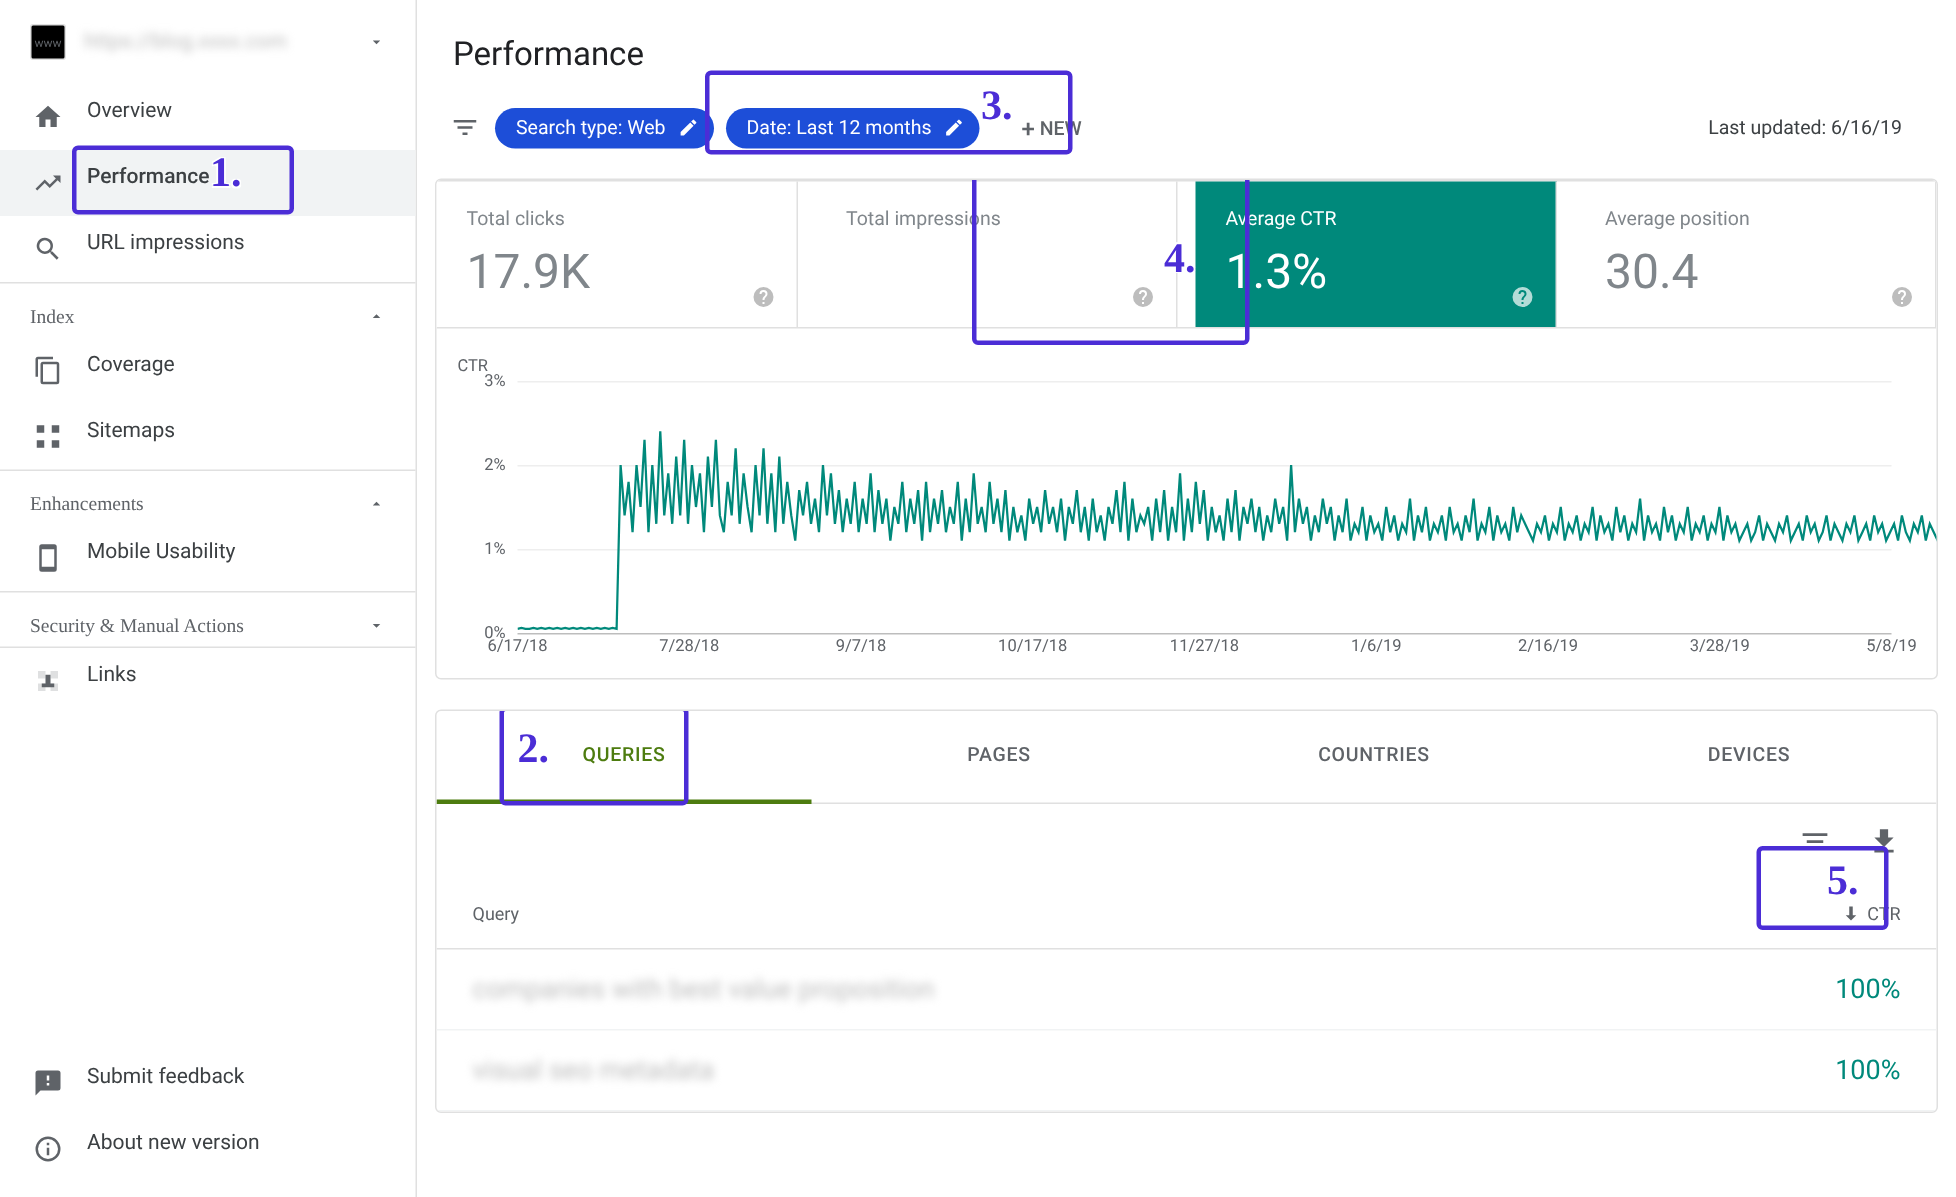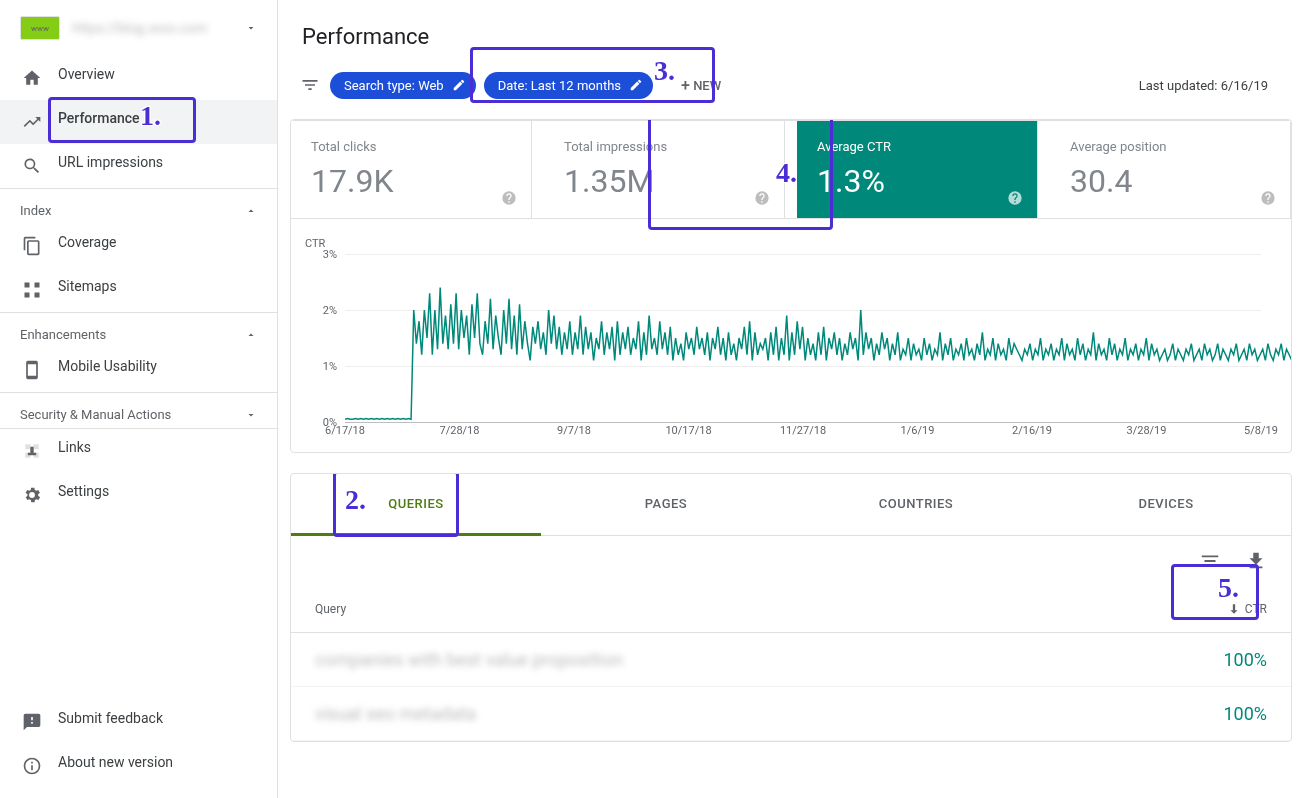--- a/index.html
+++ b/index.html
@@ -1,27 +1,27 @@
 <!DOCTYPE html>
 <html><head>
 <meta charset="utf-8">
 <style>
 * { box-sizing: border-box; margin: 0; padding: 0; }
 body { font-family: Roboto, Arial, sans-serif; font-size: 14px; color: #3c4043; background: #fff; width: 1304px; height: 798px; overflow: hidden; }
 .app { display: flex; height: 100%; }
 .sidebar { width: 278px; border-right: 1px solid #e0e0e0; display: flex; flex-direction: column; background: #fff; }
 .site-picker { display: flex; align-items: center; padding: 16px 20px; cursor: pointer; }
-.site-picker .logo { width: 40px; height: 24px; background: #84cc16; border: 1px solid #e0e0e0; display: flex; align-items: center; justify-content: center; font-size: 8px; color: #5f6368; border-radius: 2px; }
+.site-picker .logo { width: 24px; height: 24px; background: #000000; border: 1px solid #e0e0e0; display: flex; align-items: center; justify-content: center; font-size: 8px; color: #5f6368; border-radius: 2px; }
 .site-picker .site-text { margin-left: 12px; color: #bdbdbd; font-size: 14px; filter: blur(3px); }
 .site-picker .chev { margin-left: auto; color: #5f6368; }
 .nav-item { display: flex; padding: 10px 20px; cursor: pointer; color: #3c4043; font-size: 14px; }
 .nav-item.active { background: #f1f3f4; font-weight: 500; }
 .nav-item .nav-icon { width: 24px; height: 24px; color: #5f6368; display: flex; align-items: center; justify-content: center; }
 .nav-item .nav-label { margin-left: 14px; }
-.nav-section { padding: 14px 20px 6px; color: #5f6368; font-size: 13px; display: flex; align-items: center; cursor: pointer; border-top: 1px solid #e0e0e0; }
+.nav-section { padding: 14px 20px 6px; color: #5f6368; font-size: 13px; display: flex; align-items: center; cursor: pointer; border-top: 1px solid #e0e0e0; font-family: Liberation Serif, serif; }
 .nav-section .chev { margin-left: auto; }
 .sidebar-bottom { margin-top: auto; padding-bottom: 10px; }
 .main { flex: 1; overflow: auto; background: #fff; }
 .page-header { padding: 24px 24px 16px; font-size: 22px; color: #202124; }
 .filter-bar { display: flex; align-items: center; padding: 0 12px 14px; }
 .filter-icon { width: 40px; height: 40px; display: flex; align-items: center; justify-content: center; color: #5f6368; cursor: pointer; }
 .chip { display: inline-flex; align-items: center; background: #1d4ed8; color: #fff; border-radius: 20px; padding: 6px 10px 6px 14px; font-size: 13px; margin-right: 8px; cursor: pointer; }
 .chip .edit-ic { margin-left: 8px; }
 .new-btn { color: #5f6368; font-size: 13px; font-weight: 500; margin-left: 10px; padding: 6px 10px; cursor: pointer; }
 .last-updated { margin-left: auto; color: #3c4043; font-size: 13px; padding-right: 24px; text-align: right; }
@@ -163,28 +163,20 @@
     <div style="border-top:1px solid #e0e0e0;"></div>
     <div class="nav-item">
       <span class="nav-icon">
         <svg width="20" height="20" viewBox="0 0 24 24">
             <path fill="currentColor" d="M4 4h6v6H4zM14 4h6v6h-6zM4 14h6v6H4zM14 14h6v6h-6z" opacity="0.2"></path>
             <path fill="currentColor" d="M7 17v-3h3V7h4v7h3v3H7z"></path>
           </svg>
       </span>
       <span class="nav-label">Links</span>
     </div>
-    <div class="nav-item">
-      <span class="nav-icon">
-        <svg width="20" height="20" viewBox="0 0 24 24">
-            <path fill="currentColor" d="M19.4 13a7.8 7.8 0 000-2l2.1-1.6-2-3.5-2.5 1a7.6 7.6 0 00-1.7-1l-.4-2.6h-4l-.4 2.6a7.6 7.6 0 00-1.7 1l-2.5-1-2 3.5L6.6 11a7.8 7.8 0 000 2l-2.1 1.6 2 3.5 2.5-1a7.6 7.6 0 001.7 1l.4 2.6h4l.4-2.6a7.6 7.6 0 001.7-1l2.5 1 2-3.5L19.4 13zM12 15.5A3.5 3.5 0 1115.5 12 3.5 3.5 0 0112 15.5z"></path>
-          </svg>
-      </span>
-      <span class="nav-label">Settings</span>
-    </div>
 
     <div class="sidebar-bottom">
       <div class="nav-item">
         <span class="nav-icon">
           <svg width="20" height="20" viewBox="0 0 24 24">
               <path fill="currentColor" d="M20 2H4a2 2 0 00-2 2v18l4-4h14a2 2 0 002-2V4a2 2 0 00-2-2zm-7 12h-2v-2h2v2zm0-4h-2V6h2v4z"></path>
             </svg>
         </span>
         <span class="nav-label">Submit feedback</span>
       </div>
@@ -239,21 +231,20 @@
           <div class="lbl">Total clicks</div>
           <div class="val">17.9K</div>
           <div class="help">
                 <svg width="16" height="16" viewBox="0 0 24 24">
                   <path fill="currentColor" d="M12 2a10 10 0 100 20 10 10 0 000-20zm1 17h-2v-2h2v2zm2.07-7.75l-.9.92A3.4 3.4 0 0013 15h-2v-.5a4 4 0 011.17-2.83l1.24-1.26a2 2 0 10-3.41-1.41H8a4 4 0 118 0 3.2 3.2 0 01-.93 2.25z"></path>
                 </svg>
               </div>
         </div>
         <div class="card">
           <div class="lbl">Total impressions</div>
-          <div class="val">1.35M</div>
           <div class="help">
                 <svg width="16" height="16" viewBox="0 0 24 24">
                   <path fill="currentColor" d="M12 2a10 10 0 100 20 10 10 0 000-20zm1 17h-2v-2h2v2zm2.07-7.75l-.9.92A3.4 3.4 0 0013 15h-2v-.5a4 4 0 011.17-2.83l1.24-1.26a2 2 0 10-3.41-1.41H8a4 4 0 118 0 3.2 3.2 0 01-.93 2.25z"></path>
                 </svg>
               </div>
         </div>
         <div class="card sel">
           <div class="lbl">Average CTR</div>
           <div class="val">1.3%</div>
           <div class="help">

